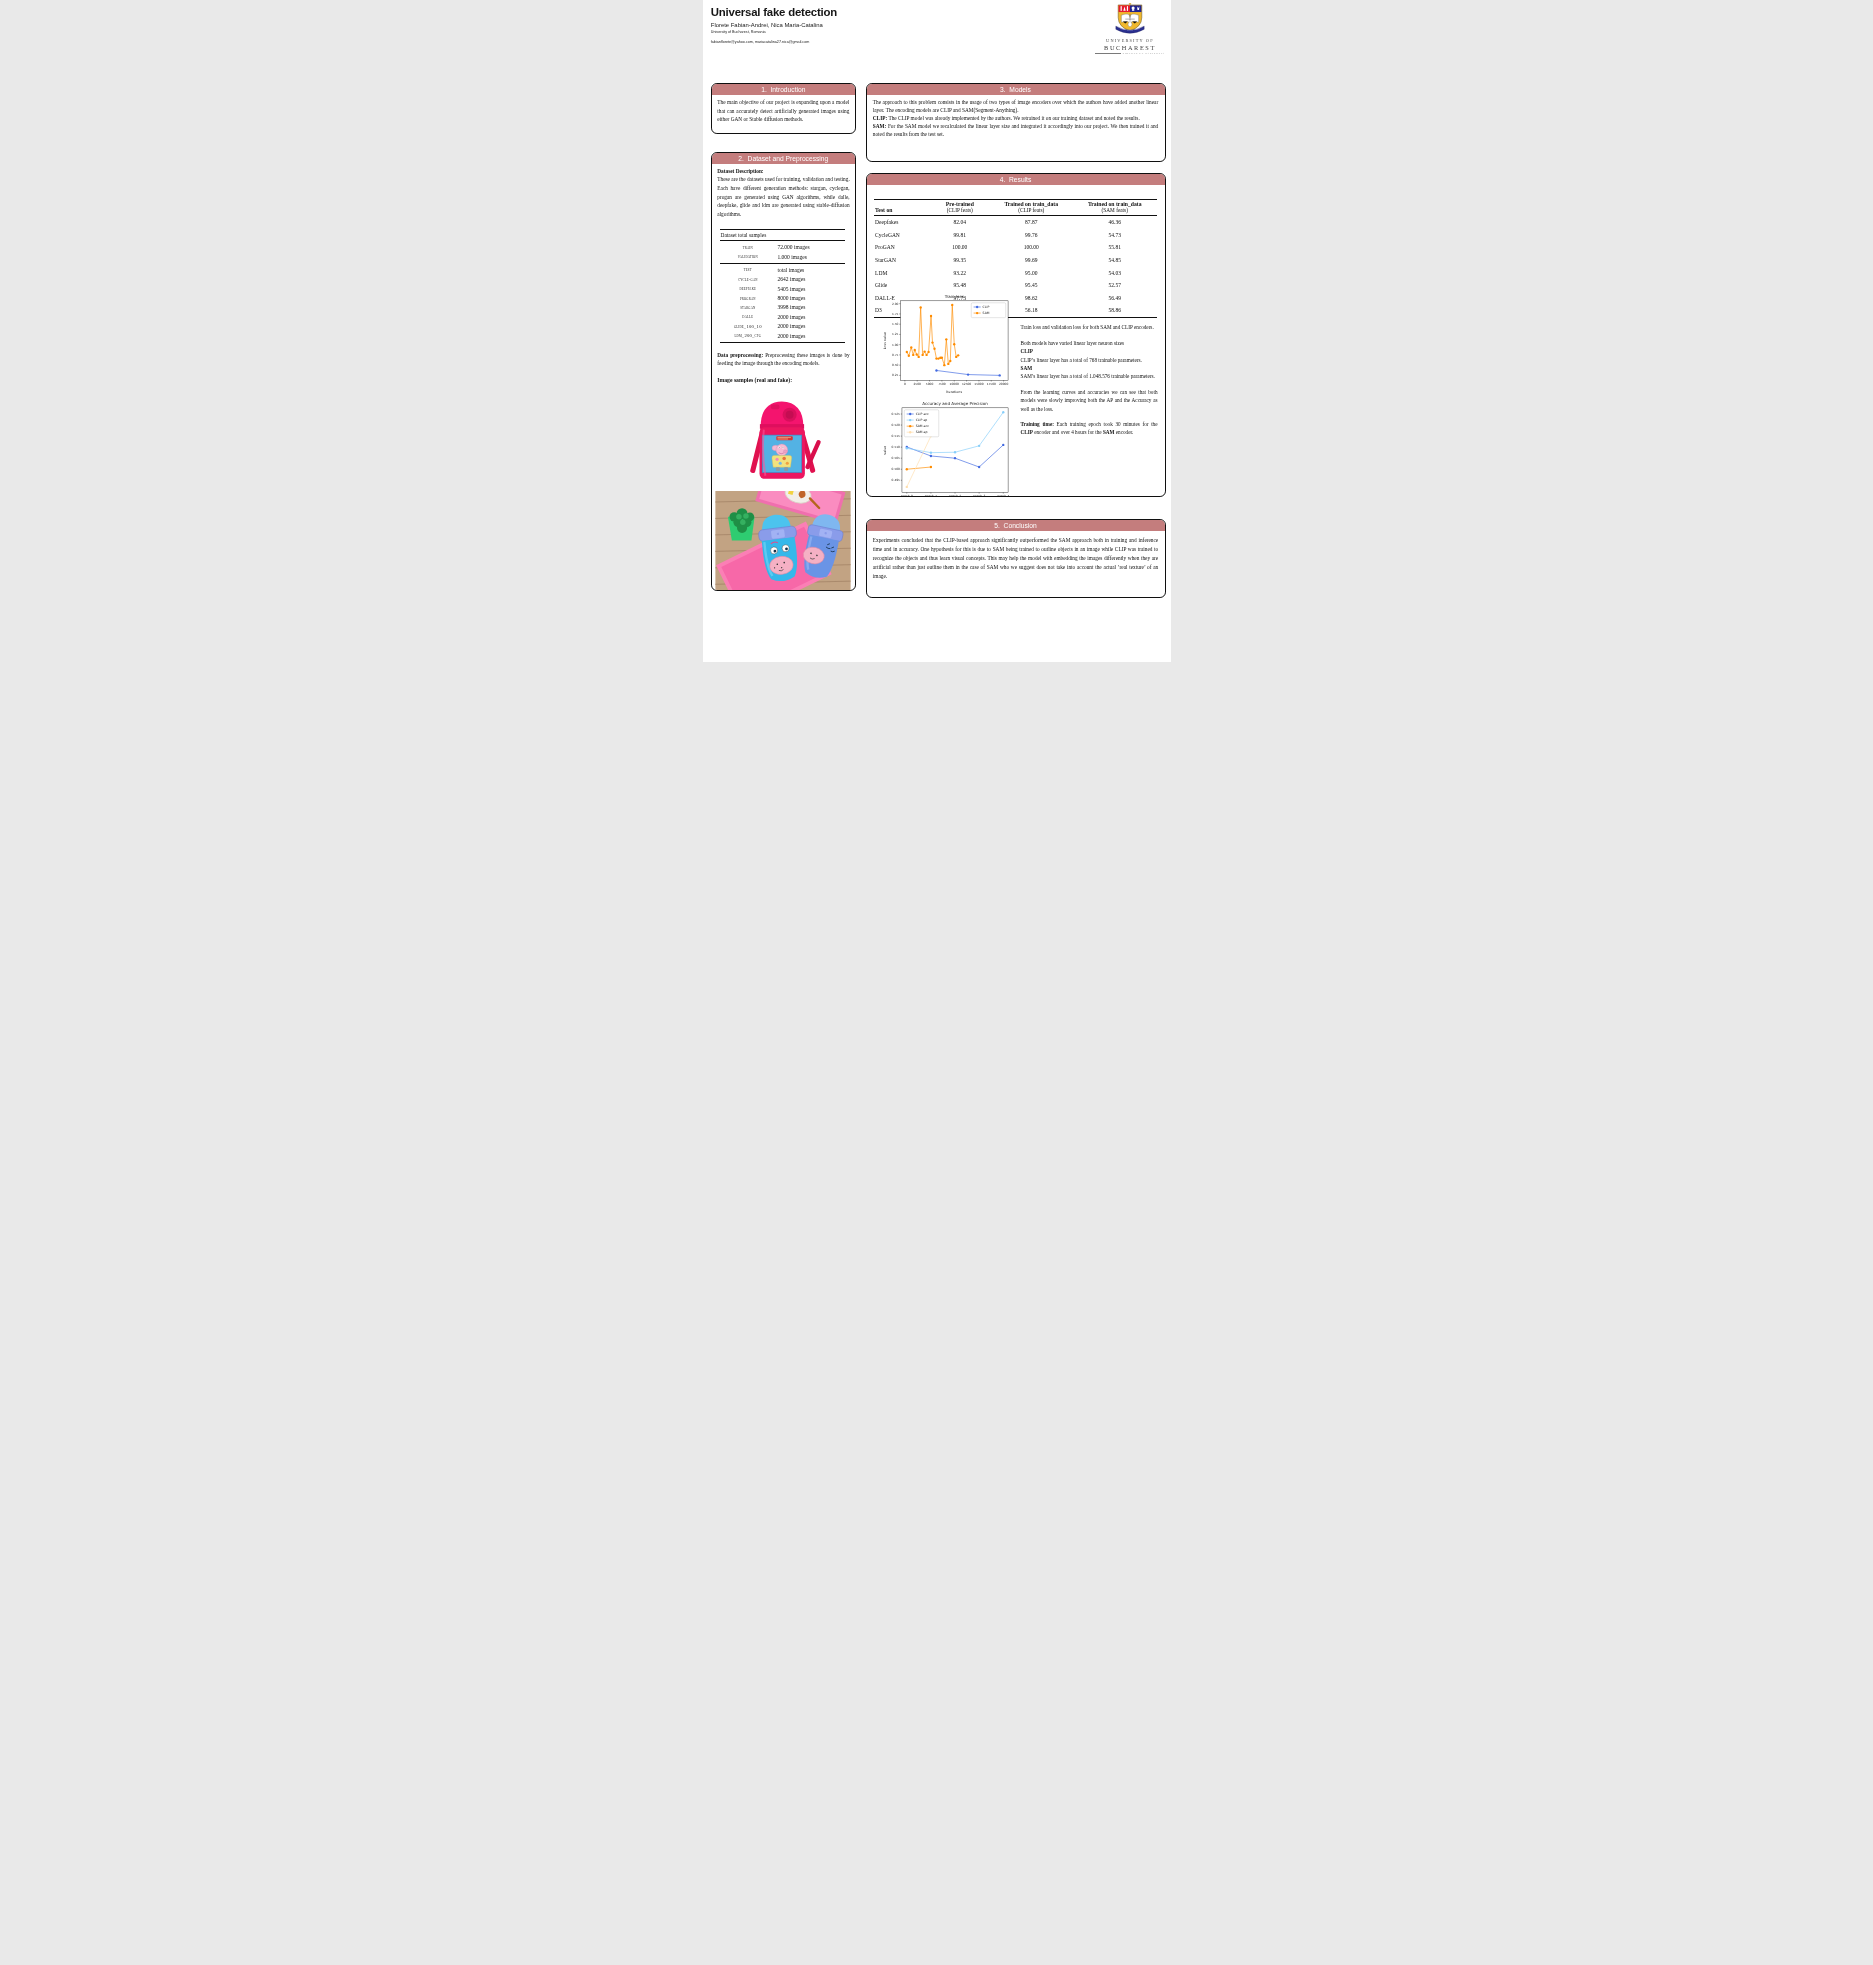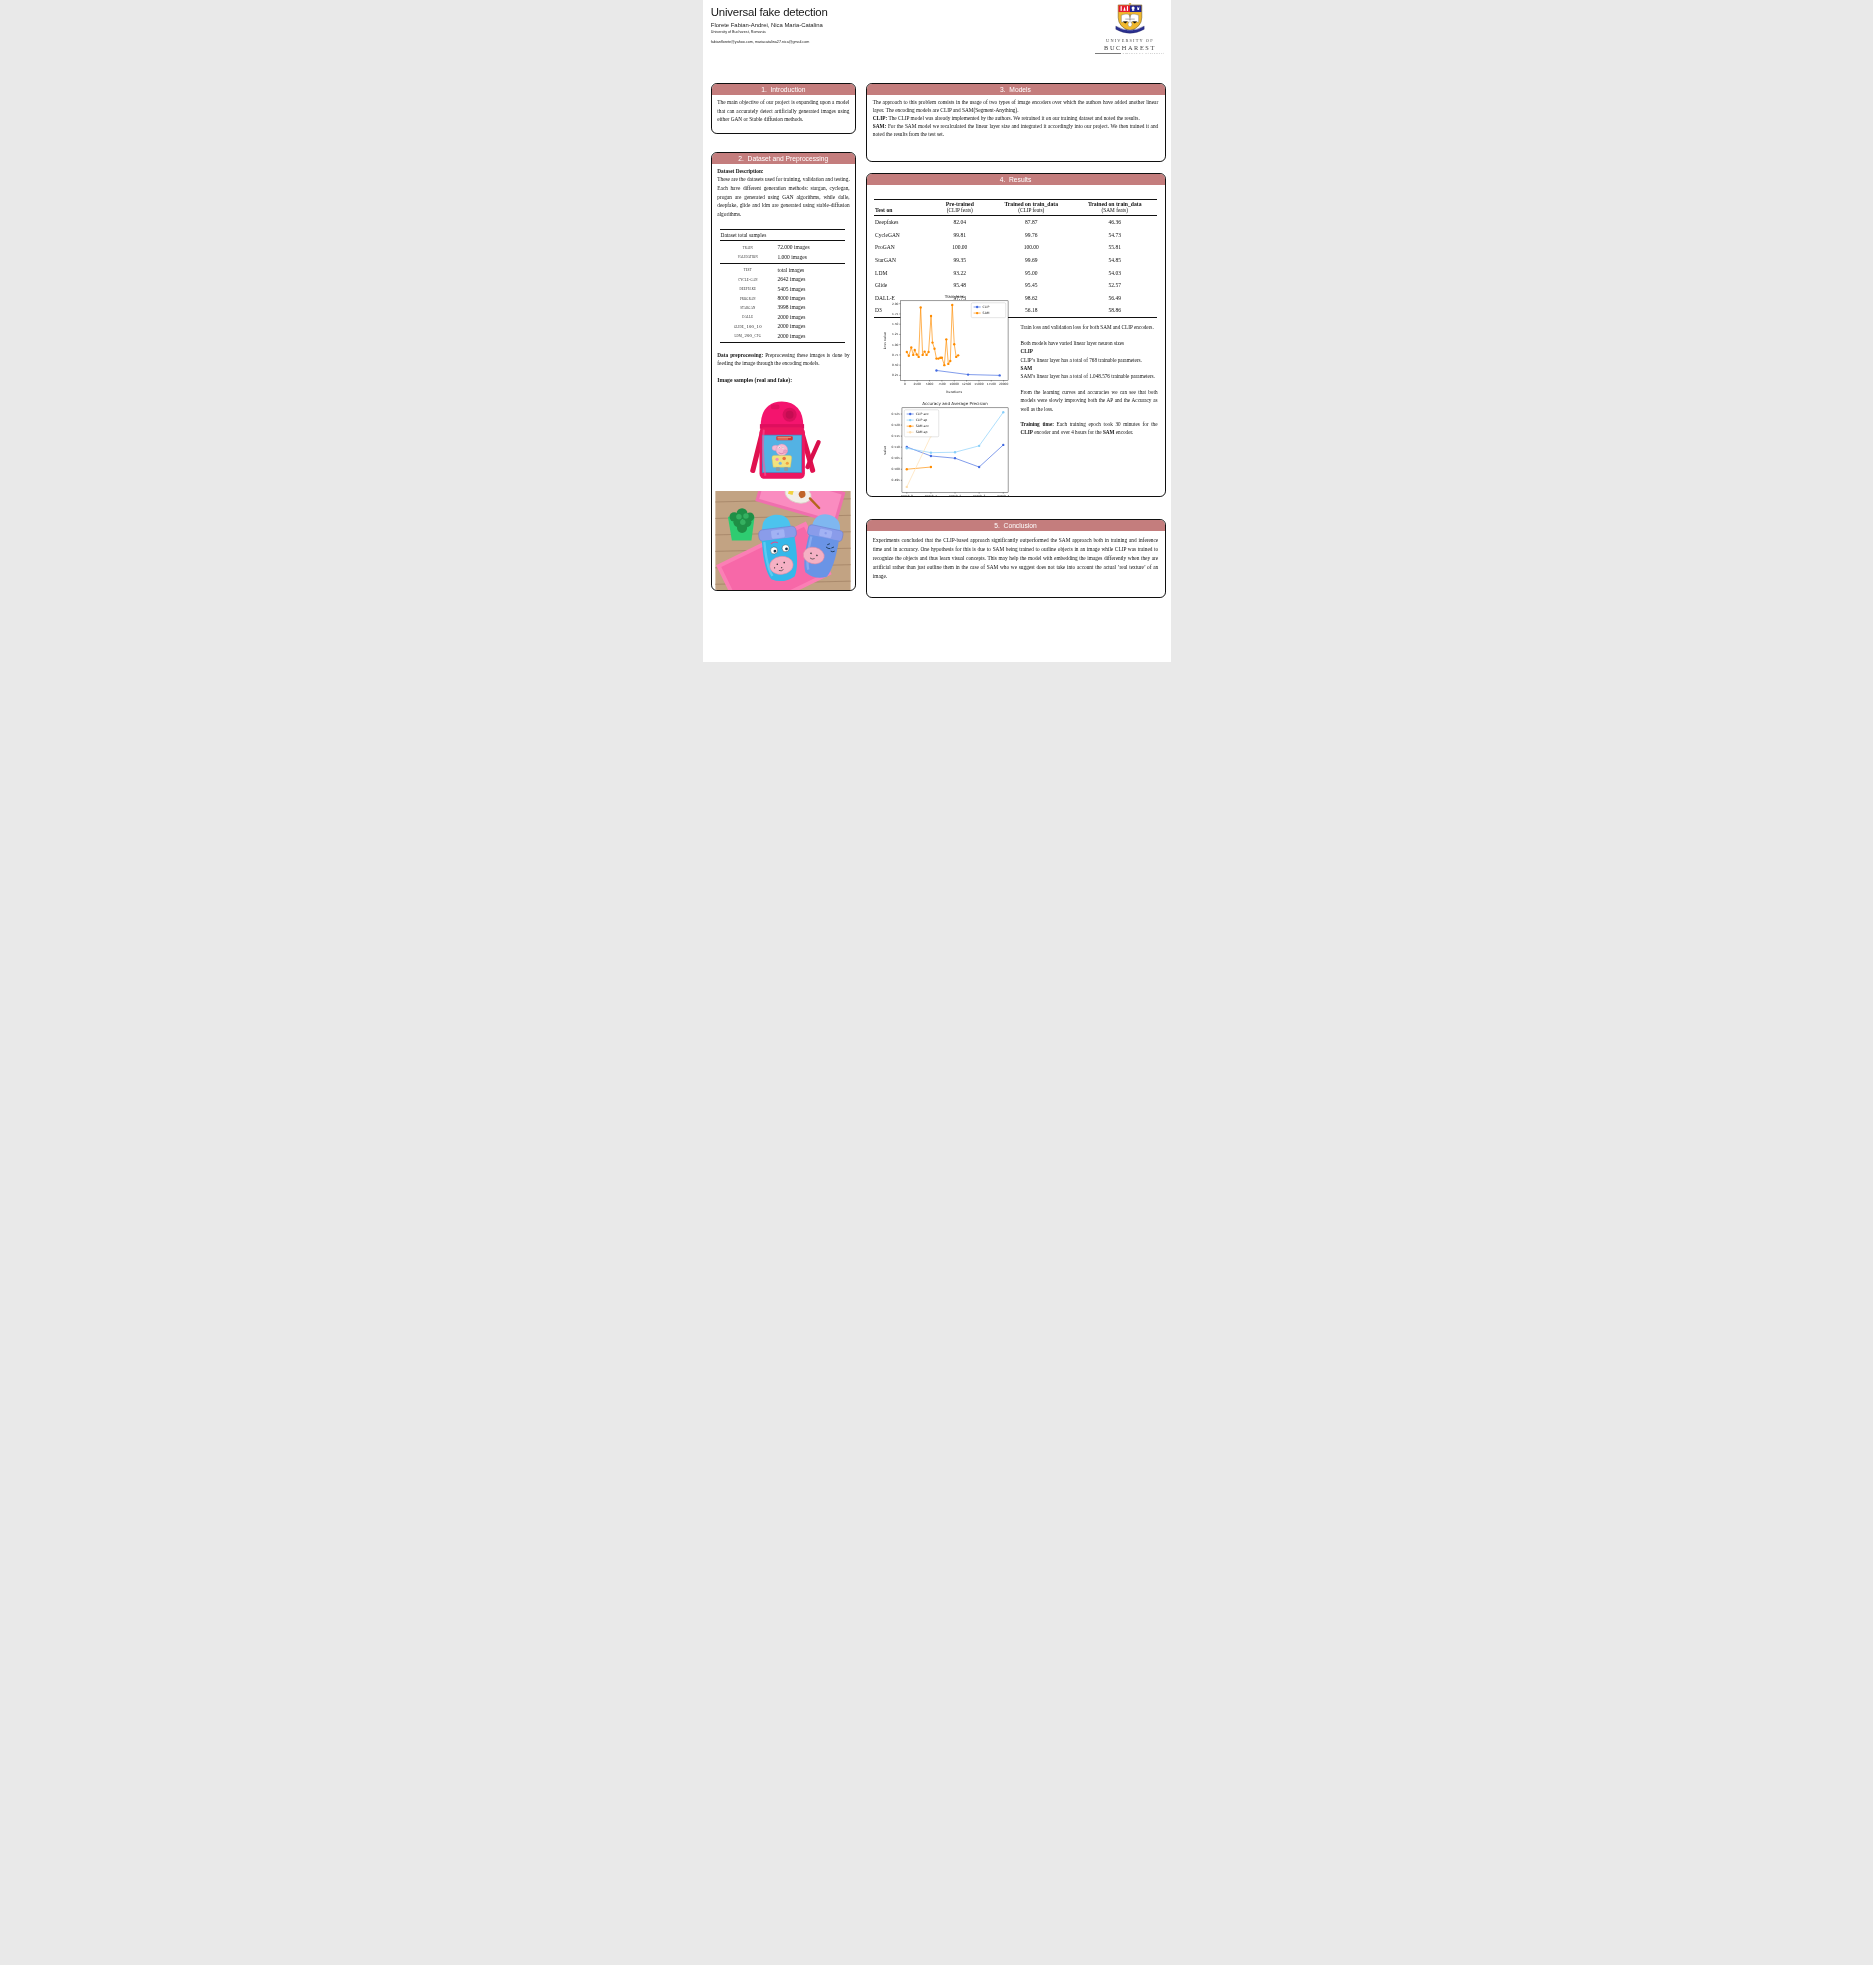--- a/index.html
+++ b/index.html
@@ -1,20 +1,20 @@
 <!DOCTYPE html>
 <html style="font-size:6.3px"><head>
 <meta charset="utf-8">
 <style>
   html,body{margin:0;padding:0;background:#e9e9e9;}
   .poster{position:relative;width:468px;height:662px;background:#ffffff;margin:0 auto;
           font-family:"Liberation Serif",serif;color:#111;overflow:hidden;}
   
   .title{position:absolute;left:8.3px;top:5.5px;font-family:"Liberation Sans",sans-serif;
-         font-weight:normal;font-size:11.4px;letter-spacing:-0.2px;color:#161616;}
+         font-weight:bold;font-size:11.4px;letter-spacing:-0.2px;color:#161616;}
   .authors{position:absolute;left:8.3px;top:21.6px;font-family:"Liberation Sans",sans-serif;
            font-size:5.9px;color:#222;}
   .affil{position:absolute;left:8.3px;top:30px;font-family:"Liberation Sans",sans-serif;
          font-size:3.7px;color:#222;}
   .emails{position:absolute;left:8.3px;top:40px;font-family:"Liberation Sans",sans-serif;
           font-size:3.7px;color:#222;}
   
   .logo{position:absolute;right:5.5px;top:3.1px;width:70px;height:63px;text-align:center;}
   .logo .uni1{font-family:"Liberation Serif",serif;font-size:4.3px;letter-spacing:1.2px;color:#4a4a4a;margin-top:1.2px;}
   .logo .uni2{font-family:"Liberation Serif",serif;font-size:6.3px;letter-spacing:1.6px;color:#3c3c3c;margin-top:0.4px;}

